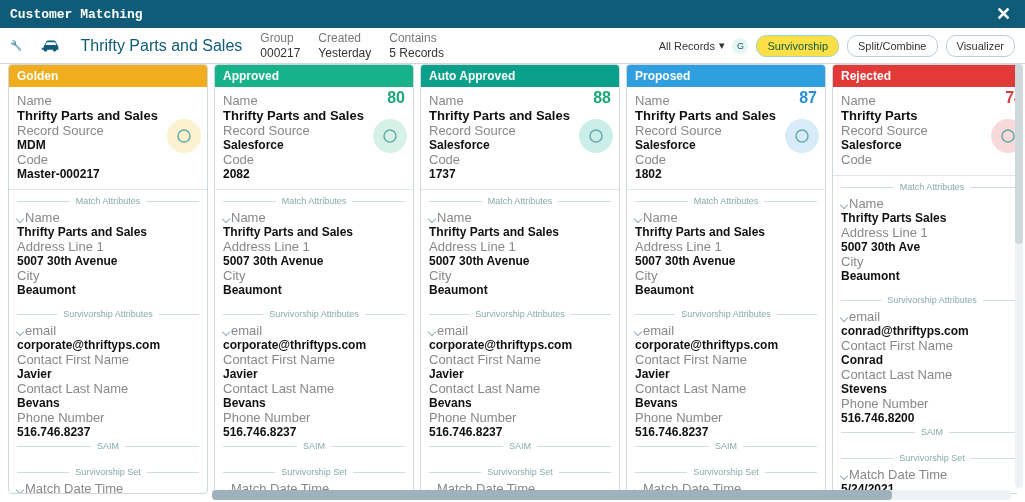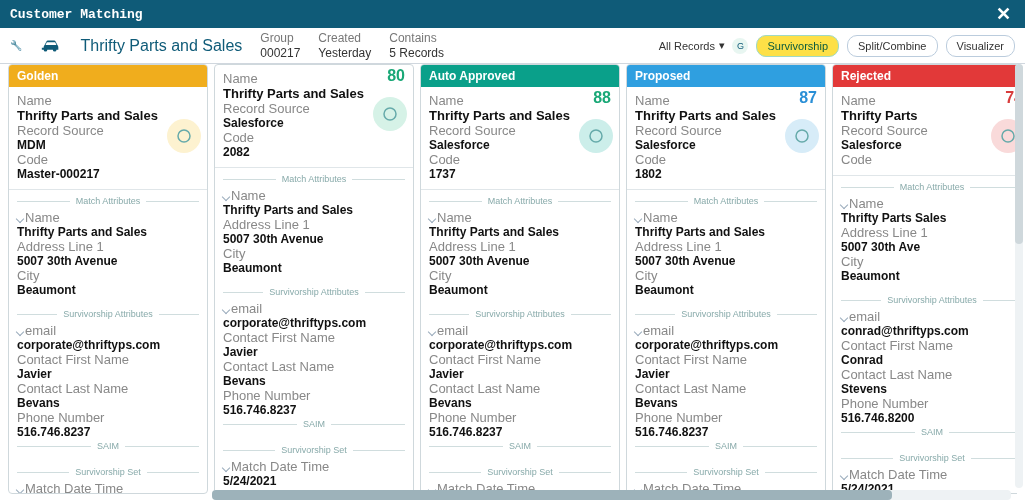--- a/index.html
+++ b/index.html
@@ -224,20 +224,21 @@
       <div><span class="chev"></span><span class="lbl-sm">Match Date Time</span></div>
       <div class="val-md">5/24/2021</div>
       <div class="lbl-sm">Match Strategy</div>
 
       <div class="val-md"></div>
 
       <div class="val-md"></div>
     </div>
   </div>
     <div class="card">
+    <div class="card-header ch-approved">Approved</div>
     <div class="card-top">
       <div class="score sc-green">80</div>
       <div class="top-icon ic-green">
         <svg width="18" height="18" viewBox="0 0 24 24">
             <circle cx="12" cy="12" r="8" fill="none" stroke="#6aa" stroke-width="2"></circle>
           </svg>
       </div>
       <div class="lbl-sm">Name</div>
       <div class="val-md big">Thrifty Parts and Sales</div>
       <div class="lbl-sm">Record Source</div>

